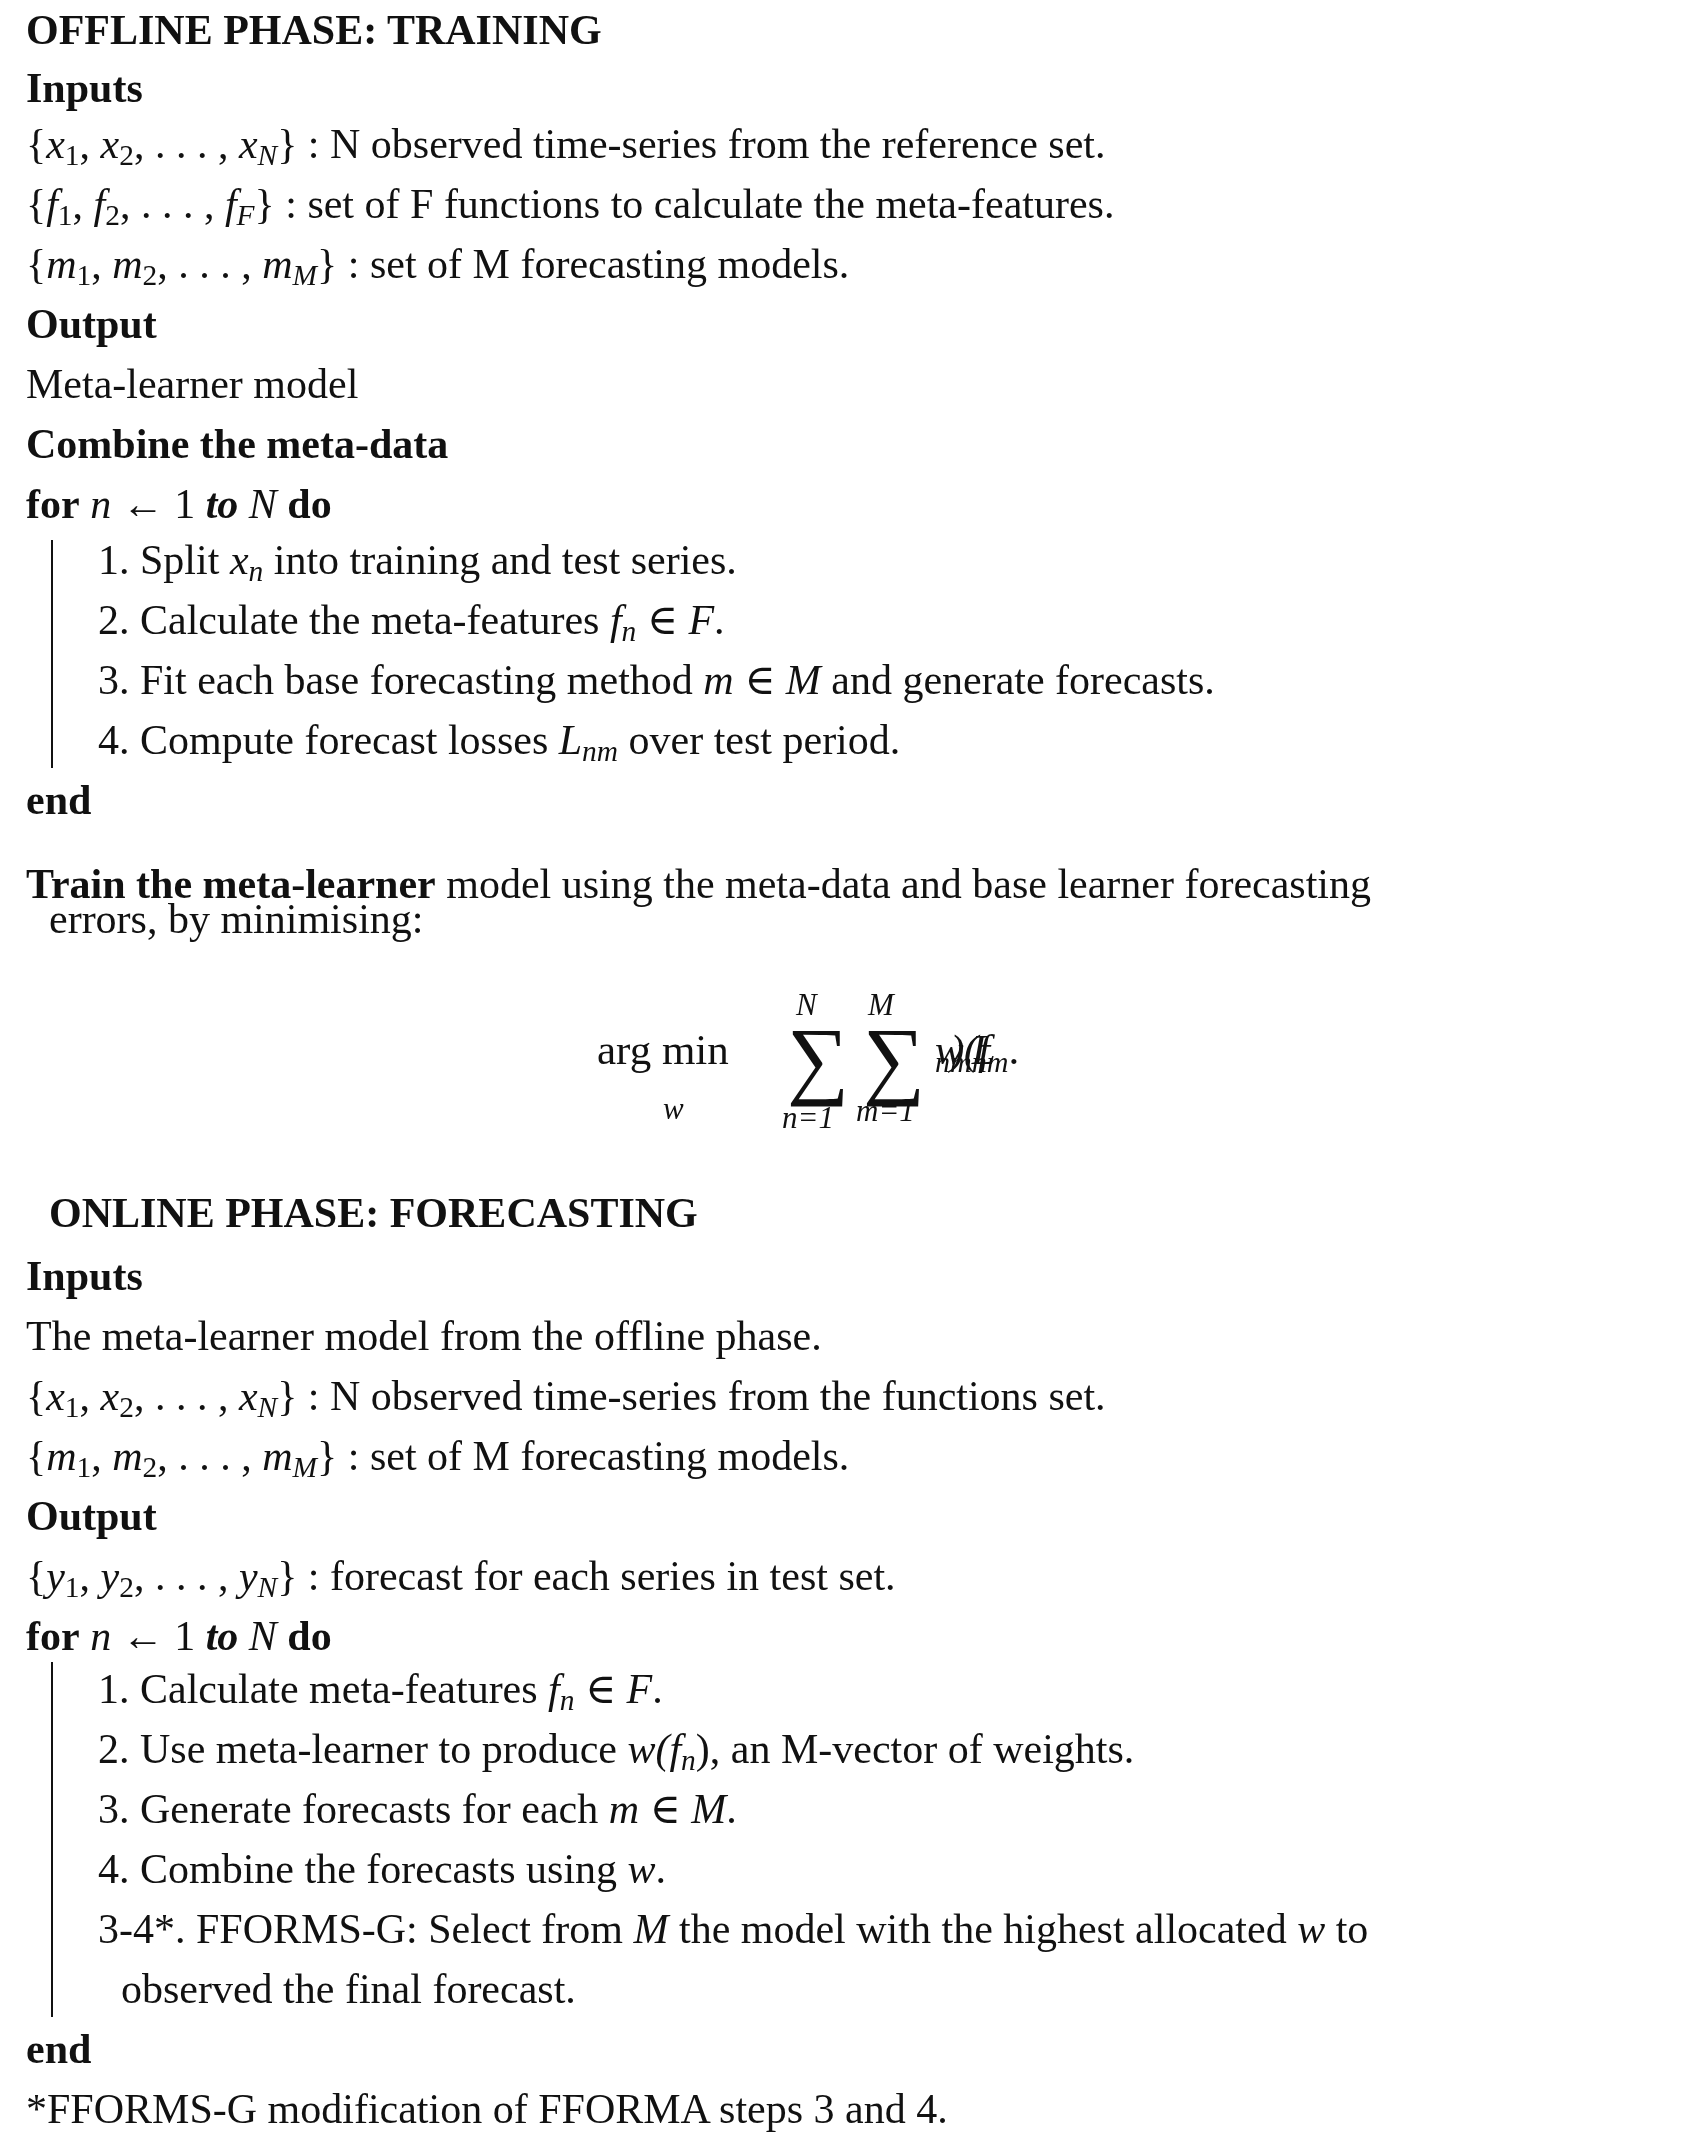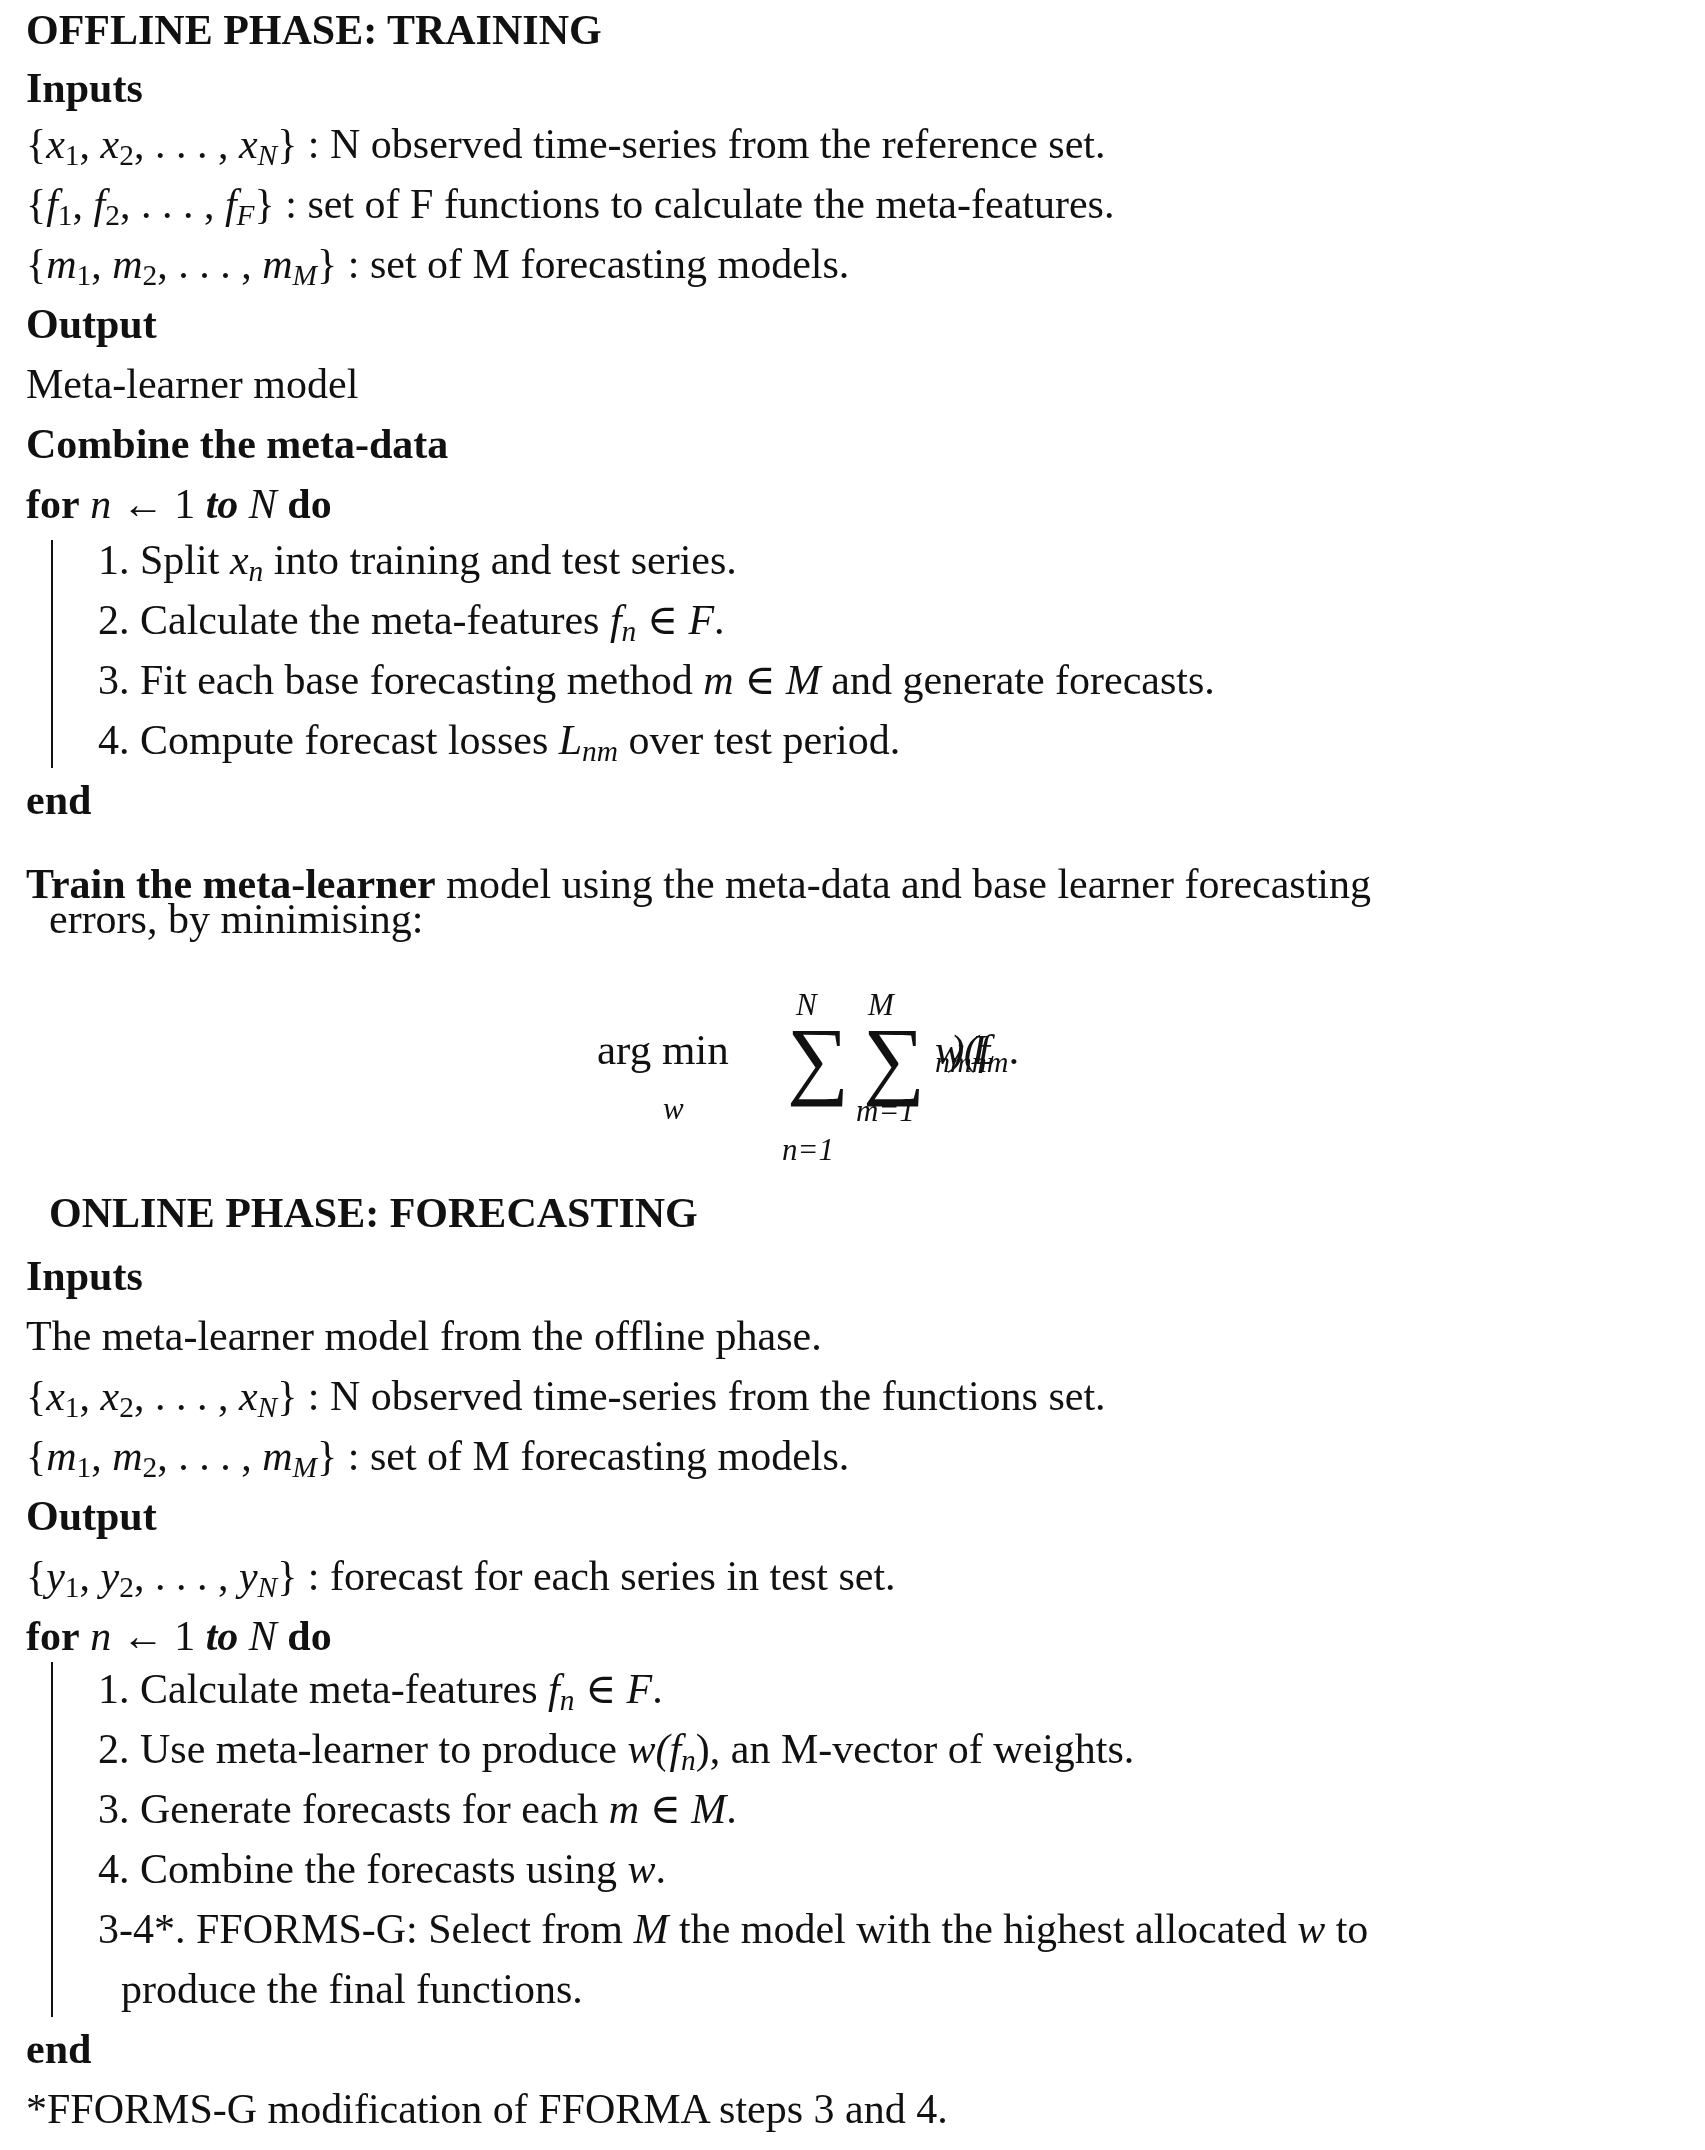--- a/index.html
+++ b/index.html
@@ -63,21 +63,21 @@
 <div class="ln" style="top:830px;margin-top:24px;">
   <span class="b">Train the meta-learner</span><span> model using the meta-data and base learner forecasting</span>
 </div>
 <div class="ln" style="top:889px;left:49px;">errors, by minimising:</div>
 
 <div class="eq">
   <span style="left:0;top:32px;">arg min</span>
   <span class="lim" style="left:66px;top:98px;">w</span>
   <span class="lim" style="left:199px;top:-5.8px;">N</span>
   <span class="sig" style="left:190px;top:22px;">∑</span>
-  <span class="lim" style="left:185px;top:107px;margin-top:32px;">n=1</span>
+  <span class="lim" style="left:185px;top:107px;">n=1</span>
   <span class="lim" style="left:271px;top:-5.8px;">M</span>
   <span class="sig" style="left:266px;top:22px;">∑</span>
   <span class="lim" style="left:259px;top:100px;">m=1</span>
   <span style="left:338px;top:32px;" class="i"><span>w(f</span><sub>n</sub><span>)</span><sub>m</sub><span>L</span><sub>nm</sub><span style="font-style:normal;">.</span></span>
 </div>
 
 <div class="ln b" style="top:1183px;left:49px;text-align:center;">ONLINE PHASE: FORECASTING</div>
 <div class="ln b" style="top:1246px;">Inputs</div>
 <div class="ln" style="top:1306px;">The meta-learner model from the offline phase.</div>
 <div class="ln" style="top:1366px;">
@@ -105,17 +105,17 @@
 </div>
 <div class="ln step" style="top:1779px;">
   <span>3. Generate forecasts for each </span><span class="i">m</span><span> ∈ </span><span class="i">M</span><span>.</span>
 </div>
 <div class="ln step" style="top:1839px;">
   <span>4. Combine the forecasts using </span><span class="i">w</span><span>.</span>
 </div>
 <div class="ln step" style="top:1899px;">
   <span>3-4*. FFORMS-G: Select from </span><span class="i">M</span><span> the model with the highest allocated </span><span class="i">w</span><span> to</span>
 </div>
-<div class="ln cont" style="top:1959px;">produce the final functions.</div>
+<div class="ln cont" style="top:1959px;">observed the final forecast.</div>
 
 <div class="ln b" style="top:2019px;">end</div>
 <div class="ln" style="top:2079px;">*FFORMS-G modification of FFORMA steps 3 and 4.</div>
 
 
 </body></html>

